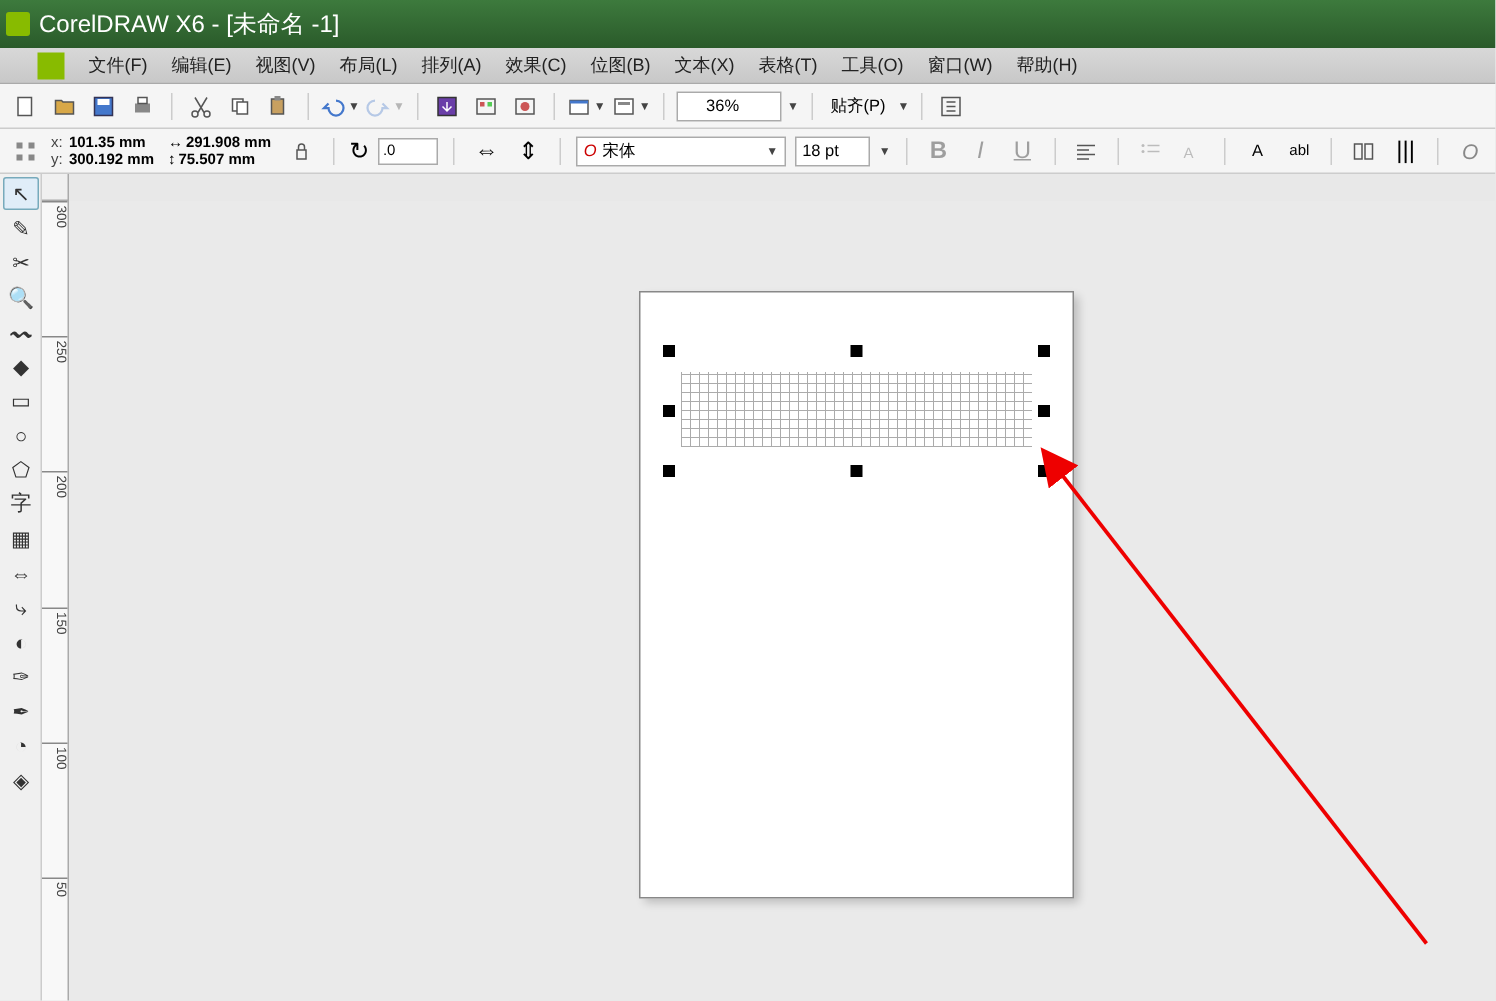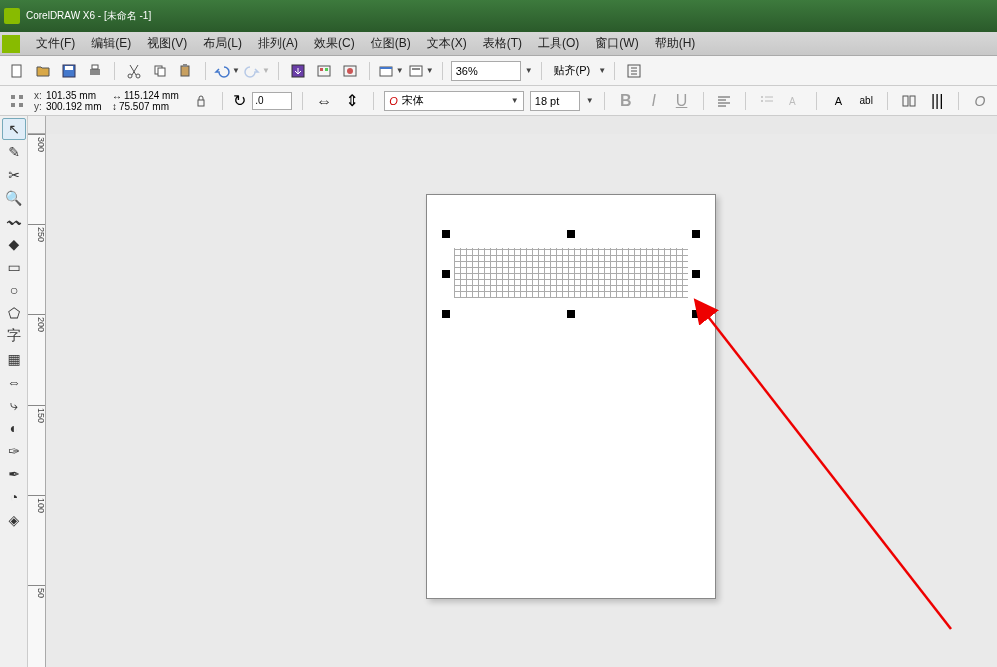--- a/index.html
+++ b/index.html
@@ -1,37 +1,37 @@
 <!DOCTYPE html>
 <html><head>
 <meta charset="utf-8">
 <style>
 * { margin: 0; padding: 0; box-sizing: border-box; font-family: "Microsoft YaHei", sans-serif; }
 body { background: #e8e8e8; width: 997px; height: 667px; overflow: hidden; }
 
-.titlebar { height: 24px; background: linear-gradient(#3d7a3d, #2a5a2a); display: flex; align-items: center; padding: 16px 4px; color: #fff; font-size: 10px; }
+.titlebar { height: 24px; background: linear-gradient(#3d7a3d, #2a5a2a); display: flex; align-items: center; padding: 16px 4px; color: #fff; font-size: 16px; }
 .titlebar-icon { width: 16px; height: 16px; background: #8b0; margin-right: 6px; border-radius: 2px; }
 
-.menubar { height: 24px; background: linear-gradient(#d8d8d8, #c8c8c8); display: flex; align-items: center; padding: 0 2px; border-bottom: 1px solid #aaa; }
+.menubar { height: 24px; background: linear-gradient(#d8d8d8, #c8c8c8); display: flex; align-items: center; padding: 0 25px; border-bottom: 1px solid #aaa; }
 .menubar .logo { width: 18px; height: 18px; background: #8b0; margin-right: 8px; }
 .menu-item { font-size: 12px; padding: 2px 8px; cursor: pointer; color: #222; }
 
 .toolbar1 { height: 30px; background: #f5f5f5; display: flex; align-items: center; padding: 0 6px; border-bottom: 1px solid #ccc; gap: 4px; }
 .tb-btn { width: 22px; height: 22px; display: flex; align-items: center; justify-content: center; cursor: pointer; border-radius: 2px; }
 .tb-sep { width: 1px; height: 18px; background: #ccc; margin: 0 4px; }
 .tb-dropdown { display: flex; align-items: center; gap: 2px; }
 .tb-text { font-size: 11px; padding: 0 4px; }
-.zoom-input { width: 70px; height: 20px; border: 1px solid #aaa; font-size: 11px; padding: 0 4px; background: #fff; }
+.zoom-input { width: 70px; height: 20px; border: 1px solid #aaa; font-size: 11px; padding: 0 19px; background: #fff; }
 .dropdown-arrow { font-size: 8px; color: #444; }
 
 .toolbar2 { height: 30px; background: #f5f5f5; display: flex; align-items: center; padding: 0 6px; border-bottom: 1px solid #ccc; gap: 6px; }
 .coord-box { display: flex; flex-direction: column; font-size: 10px; gap: 0; }
 .coord-row { display: flex; align-items: center; gap: 2px; }
 .coord-label { width: 10px; color: #444; }
-.coord-val { width: 60px; }
+.coord-val { width: 60px; font-weight: bold; }
 .dim-box { display: flex; flex-direction: column; font-size: 10px; gap: 0; }
 .small-input { width: 40px; height: 18px; border: 1px solid #aaa; font-size: 10px; padding: 0 2px; background: #fff; }
 .font-select { width: 140px; height: 20px; border: 1px solid #aaa; font-size: 11px; padding: 0 4px; background: #fff; display: flex; align-items: center; }
 .font-select .o-ico { font-style: italic; color: #c00; margin-right: 4px; }
 .fsize-input { width: 50px; height: 20px; border: 1px solid #aaa; font-size: 11px; padding: 0 4px; background: #fff; }
 
 .main-area { display: flex; height: 559px; position: relative; }
 .toolbox { width: 28px; background: #f0f0f0; border-right: 1px solid #ccc; display: flex; flex-direction: column; padding: 2px; gap: 1px; }
 .tool { width: 24px; height: 22px; display: flex; align-items: center; justify-content: center; cursor: pointer; border: 1px solid transparent; border-radius: 2px; font-size: 14px; color: #333; }
 .tool.active { background: #e0edf8; border-color: #7ab; }
@@ -212,21 +212,21 @@
         <span class="coord-val">101.35 mm</span>
       </div>
     <div class="coord-row">
         <span class="coord-label">y:</span>
         <span class="coord-val">300.192 mm</span>
       </div>
   </div>
   <div class="dim-box">
     <div class="coord-row">
         <span>↔</span>
-        <span class="coord-val">115.124 mm</span>
+        <span class="coord-val">291.908 mm</span>
       </div>
     <div class="coord-row">
         <span>↕</span>
         <span class="coord-val">75.507 mm</span>
       </div>
   </div>
   <div class="tb-btn">
       <svg class="icon-svg" viewBox="0 0 16 16">
         <rect x="5" y="7" width="6" height="6" fill="none" stroke="#555"></rect>
         <path d="M6 7V5a2 2 0 0 1 4 0v2" fill="none" stroke="#555"></path>

